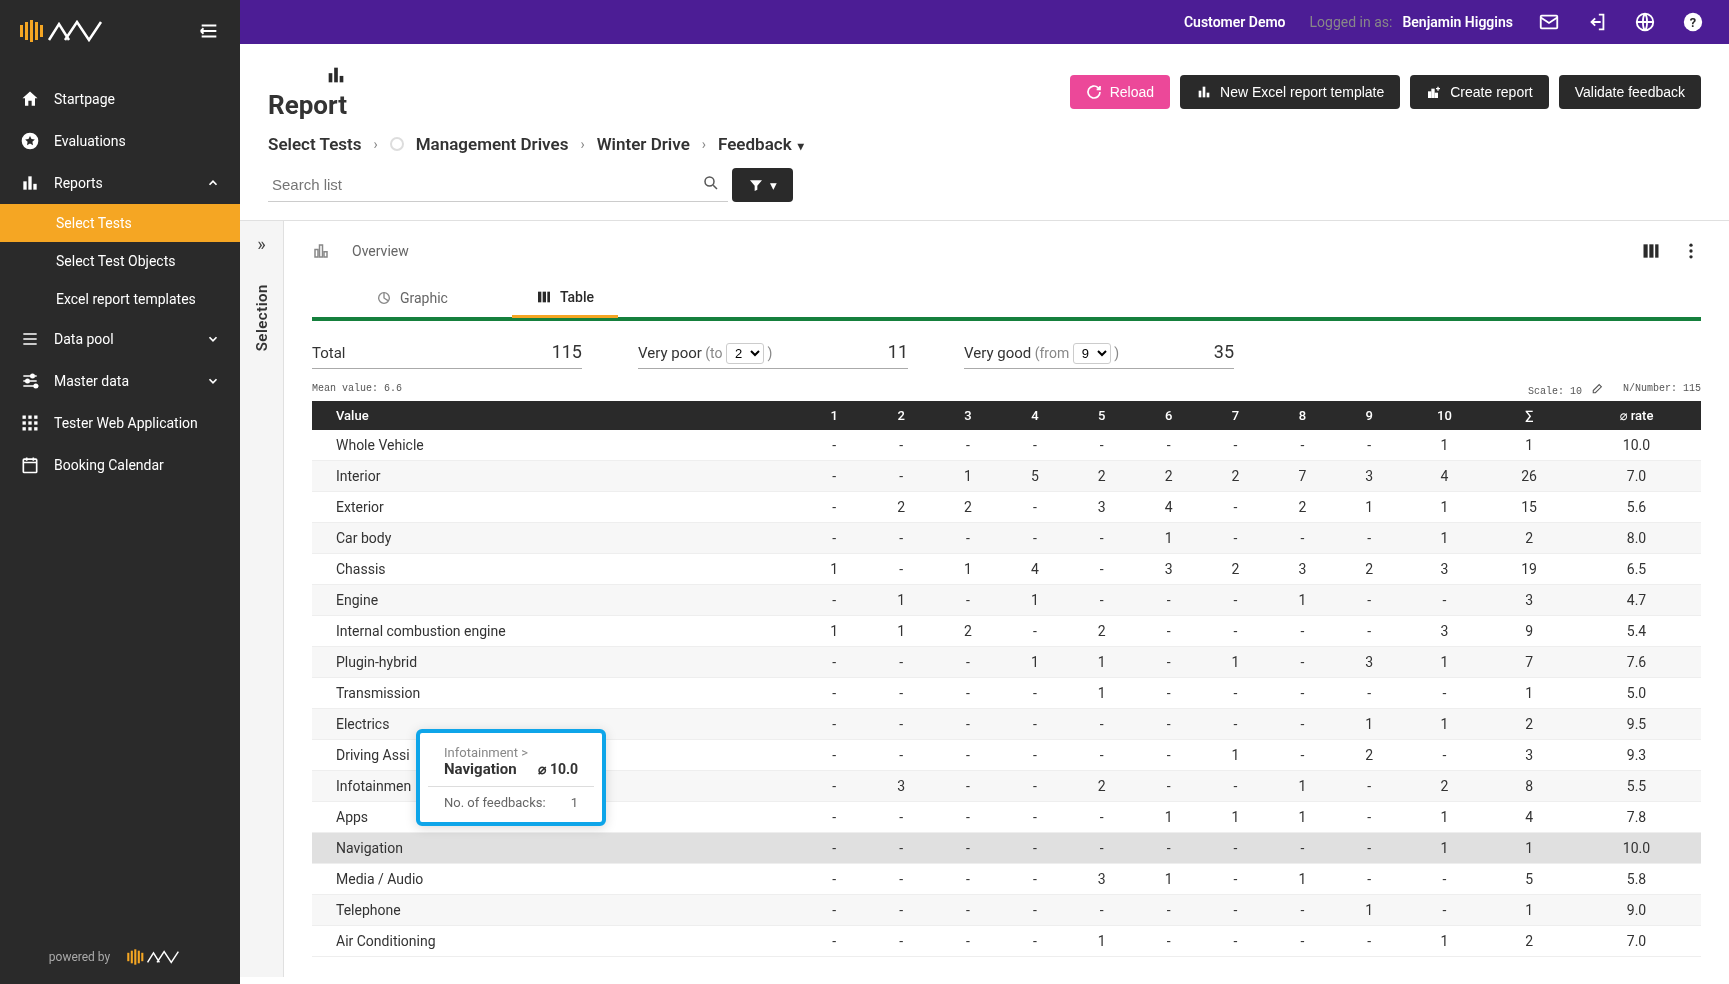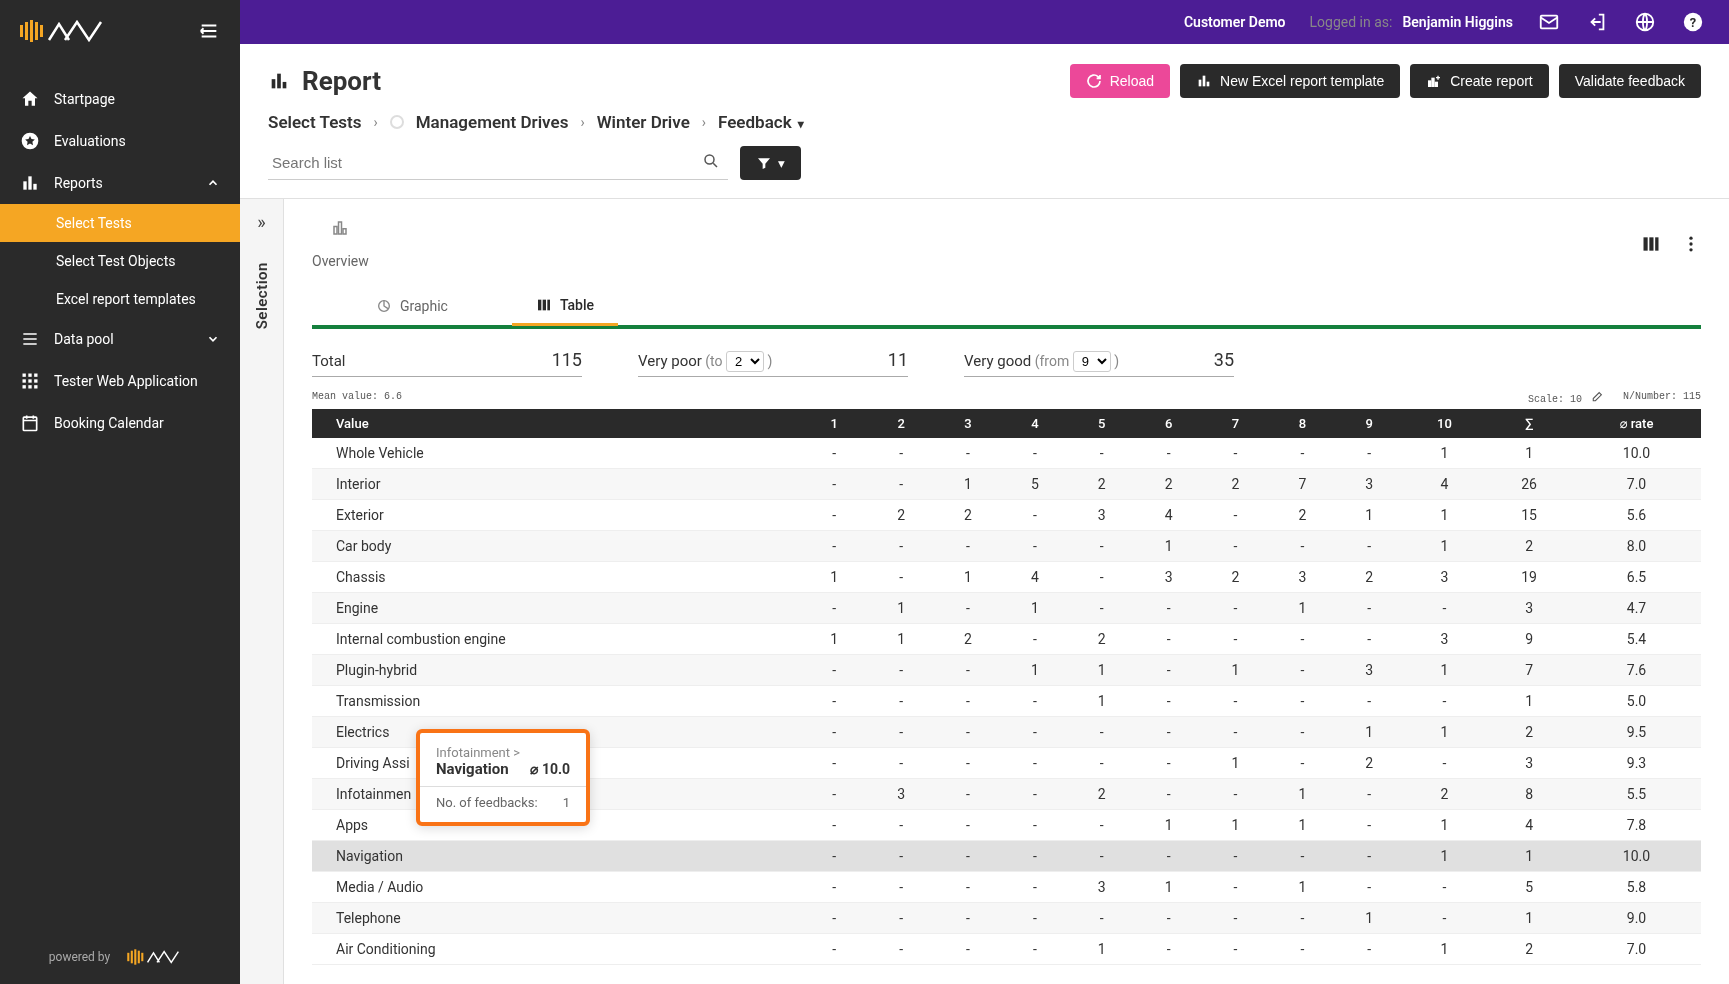--- a/index.html
+++ b/index.html
@@ -19,63 +19,63 @@
 .nav-icon { width: 20px; height: 20px; display: flex; align-items: center; justify-content: center; flex-shrink: 0; }
 .nav-chevron { margin-left: auto; }
 .powered { padding: 16px 20px; display: flex; align-items: center; justify-content: center; gap: 6px; color: #aaa; font-size: 12px; }
 .powered .logo { transform: scale(0.7); }
 .main { flex: 1; display: flex; flex-direction: column; background: #fff; }
 .topbar { height: 44px; background: #4c1d95; color: #fff; display: flex; align-items: center; justify-content: flex-end; padding: 0 24px; gap: 24px; font-size: 14px; }
 .topbar .sep { color: #888; }
 .topbar-icon { width: 24px; height: 24px; display: flex; align-items: center; justify-content: center; cursor: pointer; }
 .content { flex: 1; padding: 20px 28px; overflow: auto; }
 .page-header { display: flex; align-items: center; justify-content: space-between; margin-bottom: 14px; }
-.page-title-wrap { display: flex; align-items: center; gap: 12px; }
+.page-title-wrap { display: flex; align-items: flex-end; gap: 4px; flex-direction: column; }
 .page-title-wrap h1 { font-size: 26px; font-weight: 700; }
 .actions { display: flex; gap: 10px; }
 .btn { padding: 9px 16px; border-radius: 4px; border: none; cursor: pointer; display: flex; align-items: center; gap: 8px; font-size: 14px; font-weight: 500; }
 .btn-reload { background: #ec4899; color: #fff; }
 .btn-dark { background: #2a2a2a; color: #fff; }
 .breadcrumb { display: flex; align-items: center; gap: 12px; font-size: 17px; margin-bottom: 14px; }
 .breadcrumb .crumb { font-weight: 600; }
 .breadcrumb .chev { color: #888; font-size: 14px; }
 .breadcrumb .dropdown-chev { font-size: 12px; margin-left: 2px; }
 .breadcrumb .loading { width: 14px; height: 14px; border: 2px solid #ddd; border-radius: 50%; display: inline-block; }
-.search-row { display: flex; align-items: center; gap: 12px; margin-bottom: 18px; }
+.search-row { display: flex; align-items: center; gap: 4px; margin-bottom: 18px; }
 .search-box { position: relative; width: 460px; }
 .search-box input { width: 100%; border: none; border-bottom: 1px solid #ccc; padding: 8px 36px 8px 4px; font-size: 15px; outline: none; background: transparent; }
 .search-box .search-ic { position: absolute; right: 8px; top: 6px; color: #666; }
 .filter-btn { background: #2a2a2a; color: #fff; padding: 9px 16px; border-radius: 4px; border: none; cursor: pointer; display: flex; align-items: center; gap: 6px; }
 .report-area { display: flex; border-top: 1px solid #e0e0e0; margin: 0 -28px; }
 .selection-tab { width: 44px; background: #f5f5f5; border-right: 1px solid #e0e0e0; display: flex; flex-direction: column; align-items: center; padding-top: 12px; gap: 30px; }
 .selection-tab .chev-right { font-size: 18px; color: #444; cursor: pointer; }
 .selection-label { writing-mode: vertical-rl; transform: rotate(180deg); font-weight: 600; font-size: 15px; color: #333; letter-spacing: 0.5px; }
 .report-body { flex: 1; padding: 20px 28px; }
 .overview-row { display: flex; align-items: center; justify-content: space-between; margin-bottom: 18px; }
-.overview-left { display: flex; align-items: center; gap: 16px; color: #666; flex-direction: column; }
+.overview-left { display: flex; align-items: center; gap: 22px; color: #666; }
 .overview-right { display: flex; align-items: center; gap: 20px; }
 .tabs { display: flex; gap: 40px; border-bottom: 4px solid #15803d; margin-bottom: 20px; padding-left: 40px; }
 .tab { padding: 10px 24px; display: flex; align-items: center; gap: 8px; cursor: pointer; color: #666; font-size: 14px; }
 .tab.active { color: #2a2a2a; border-bottom: 3px solid #f5a623; font-weight: 500; margin-bottom: -1px; }
 .stats-row { display: flex; gap: 56px; margin-bottom: 14px; }
 .stat-block { display: flex; align-items: baseline; justify-content: space-between; border-bottom: 1px solid #aaa; padding-bottom: 4px; min-width: 270px; }
 .stat-label { font-size: 15px; }
 .stat-sub { color: #888; font-size: 14px; }
 .stat-val { font-size: 18px; font-weight: 400; }
 .stat-select { border: 1px solid #ccc; border-radius: 3px; padding: 1px 4px; font-size: 13px; background: #fff; }
 .meta-row { display: flex; justify-content: space-between; font-size: 10px; color: #555; margin-bottom: 4px; font-family: Liberation Mono, monospace; }
 .meta-right { display: flex; gap: 20px; }
 table.data { width: 100%; border-collapse: collapse; font-size: 14px; }
 table.data thead th { background: #2a2a2a; color: #fff; font-weight: 500; padding: 7px 10px; text-align: center; font-size: 13px; }
 table.data thead th:first-child { text-align: left; padding-left: 24px; }
 table.data tbody td { padding: 7px 10px; text-align: center; border-bottom: 1px solid #eee; }
 table.data tbody td:first-child { text-align: left; padding-left: 24px; }
 table.data tbody tr:nth-child(even) { background: #f7f7f7; }
 table.data tbody tr.highlighted { background: #e0e0e0 !important; }
-.tooltip-pop { position: absolute; background: #fff; border: 4px solid #f97316; border-radius: 6px; padding: 12px 16px; box-shadow: 0 2px 12px rgba(0,0,0,0.15); z-index: 1000; min-width: 165px; }
+.tooltip-pop { position: absolute; background: #fff; border: 4px solid #0ea5e9; border-radius: 6px; padding: 12px 24px; box-shadow: 0 2px 12px rgba(0,0,0,0.15); z-index: 1000; min-width: 165px; }
 .tooltip-pop .tp-path { color: #888; font-size: 13px; }
 .tooltip-pop .tp-name { font-weight: 700; font-size: 15px; display: inline-block; margin-right: 18px; }
 .tooltip-pop .tp-rate { font-weight: 700; font-size: 14px; }
 .tooltip-pop .tp-divider { border-top: 1px solid #ddd; margin: 8px -16px; }
 .tooltip-pop .tp-feedback { color: #666; font-size: 13px; display: flex; justify-content: space-between; }
 svg { display: block; }
 </style>
 </head>
 <body>
 
@@ -143,20 +143,36 @@
       <div class="nav-item sub">
         <span>Excel report templates</span>
       </div>
       <div class="nav-item">
         <span class="nav-icon">
             <svg width="20" height="20" viewBox="0 0 24 24" fill="none" stroke="#fff" stroke-width="2">
               <path d="M4 6h16M4 12h16M4 18h16"></path>
             </svg>
           </span>
         <span>Data pool</span>
+        <span class="nav-chevron">
+            <svg width="14" height="14" viewBox="0 0 24 24" fill="none" stroke="#fff" stroke-width="3">
+              <path d="M6 9l6 6 6-6"></path>
+            </svg>
+          </span>
+      </div>
+      <div class="nav-item">
+        <span class="nav-icon">
+            <svg width="20" height="20" viewBox="0 0 24 24" fill="none" stroke="#fff" stroke-width="2">
+              <path d="M4 6h10M18 6h2M4 12h4M12 12h8M4 18h14M22 18h-2"></path>
+              <circle cx="15" cy="6" r="2" fill="#fff"></circle>
+              <circle cx="9" cy="12" r="2" fill="#fff"></circle>
+              <circle cx="19" cy="18" r="2" fill="#fff"></circle>
+            </svg>
+          </span>
+        <span>Master data</span>
         <span class="nav-chevron">
             <svg width="14" height="14" viewBox="0 0 24 24" fill="none" stroke="#fff" stroke-width="3">
               <path d="M6 9l6 6 6-6"></path>
             </svg>
           </span>
       </div>
       <div class="nav-item">
         <span class="nav-icon">
             <svg width="20" height="20" viewBox="0 0 24 24" fill="#fff">
               <rect x="3" y="3" width="4" height="4"></rect>

